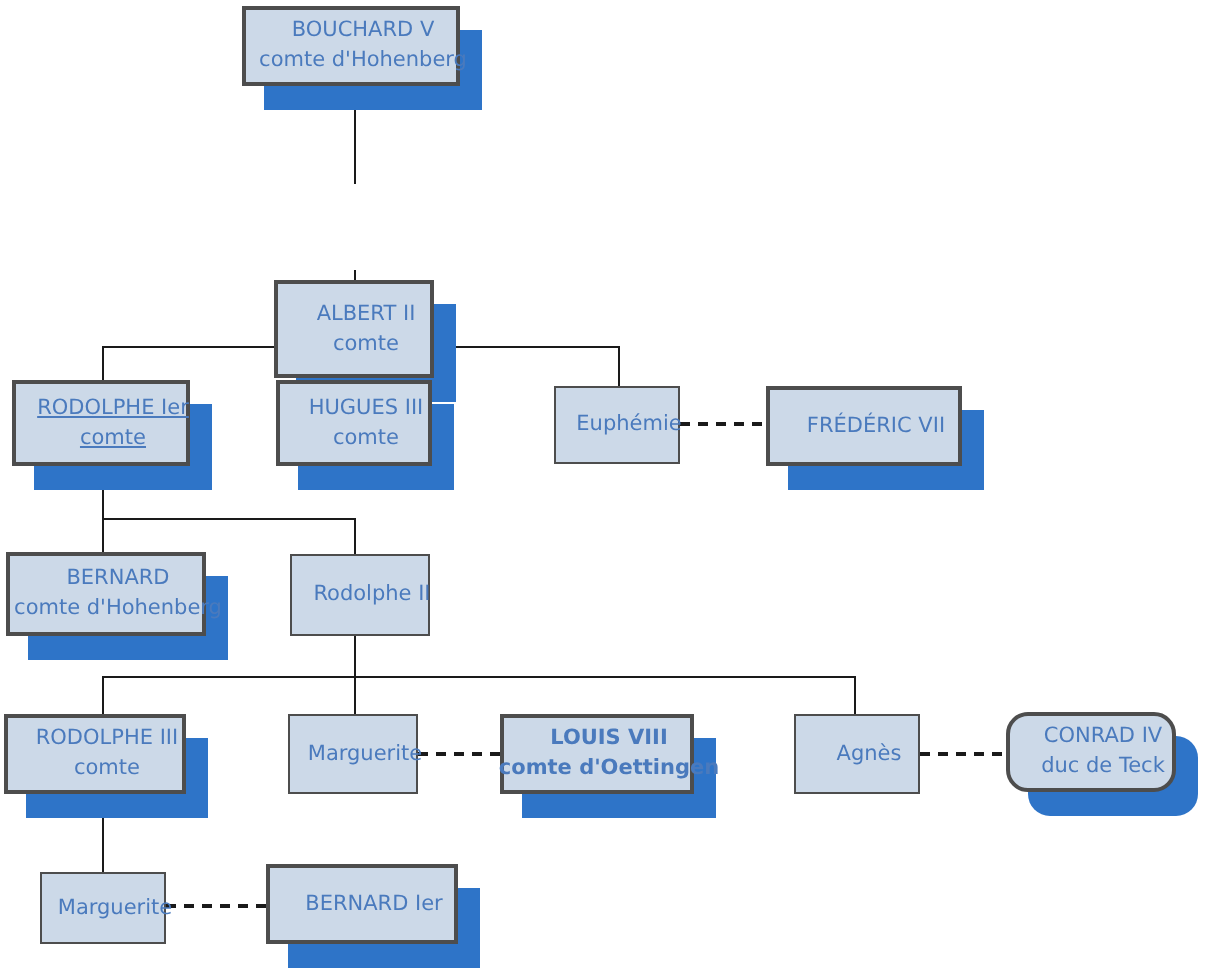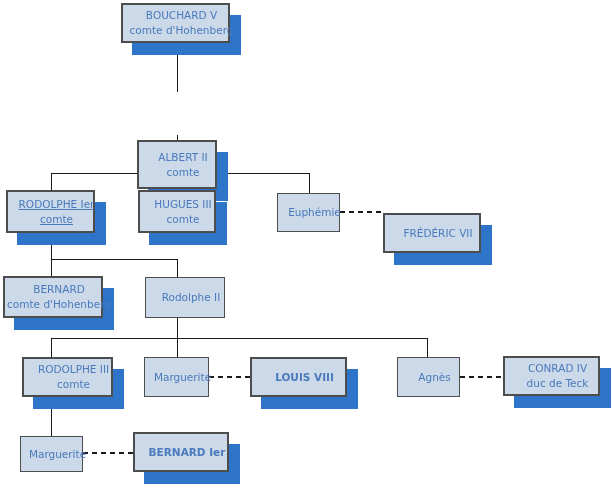--- a/index.html
+++ b/index.html
@@ -90,56 +90,57 @@
 
   <div class="node major" style="left:138px;top:190px;width:78px;height:43px;">
     <span>HUGUES III</span>
     <span>comte</span>
   </div>
 
   <div class="node minor" style="left:277px;top:193px;width:63px;height:39px;align-items:center;">
     <span>Euphémie</span>
   </div>
 
-  <div class="node major" style="left:383px;top:193px;width:98px;height:40px;margin-top:20px;">
+  <div class="node major" style="left:383px;top:193px;width:98px;height:40px;">
     <span>FRÉDÉRIC VII</span>
   </div>
 
   <div class="node major" style="left:3px;top:276px;width:100px;height:42px;">
     <span>BERNARD</span>
     <span>comte d'Hohenberg</span>
   </div>
 
-  <div class="node minor" style="left:145px;top:277px;width:80px;height:41px;">
+  <div class="node minor" style="left:145px;top:277px;width:70px;height:41px;">
     <span>Rodolphe II</span>
   </div>
 
-  <div class="node major" style="left:22px;top:357px;width:91px;height:40px;text-align:center;">
+  <div class="node major" style="left:2px;top:357px;width:91px;height:40px;text-align:center;">
     <span>RODOLPHE III</span>
     <span>comte</span>
   </div>
 
   <div class="node minor" style="left:144px;top:357px;width:65px;height:40px;">
     <span>Marguerite</span>
   </div>
 
   <div class="node major" style="left:250px;top:357px;width:97px;height:40px;font-weight:bold;">
     <span>LOUIS VIII</span>
+    <span>comte d'Oettingen</span>
   </div>
 
   <div class="node minor" style="left:397px;top:357px;width:63px;height:40px;">
     <span>Agnès</span>
   </div>
 
-  <div class="node major" style="left:503px;top:356px;width:97px;height:40px;">
+  <div class="node major" style="left:503px;top:356px;width:85px;height:40px;border-radius:11px;">
     <span>CONRAD IV</span>
     <span>duc de Teck</span>
   </div>
 
   <div class="node minor" style="left:20px;top:436px;width:63px;height:36px;">
     <span>Marguerite</span>
   </div>
 
-  <div class="node major" style="left:133px;top:432px;width:96px;height:40px;font-weight:bold;">
+  <div class="node major" style="left:133px;top:432px;width:96px;height:40px;">
     <span>BERNARD Ier</span>
   </div>
 
 </div>
 
 </body></html>

